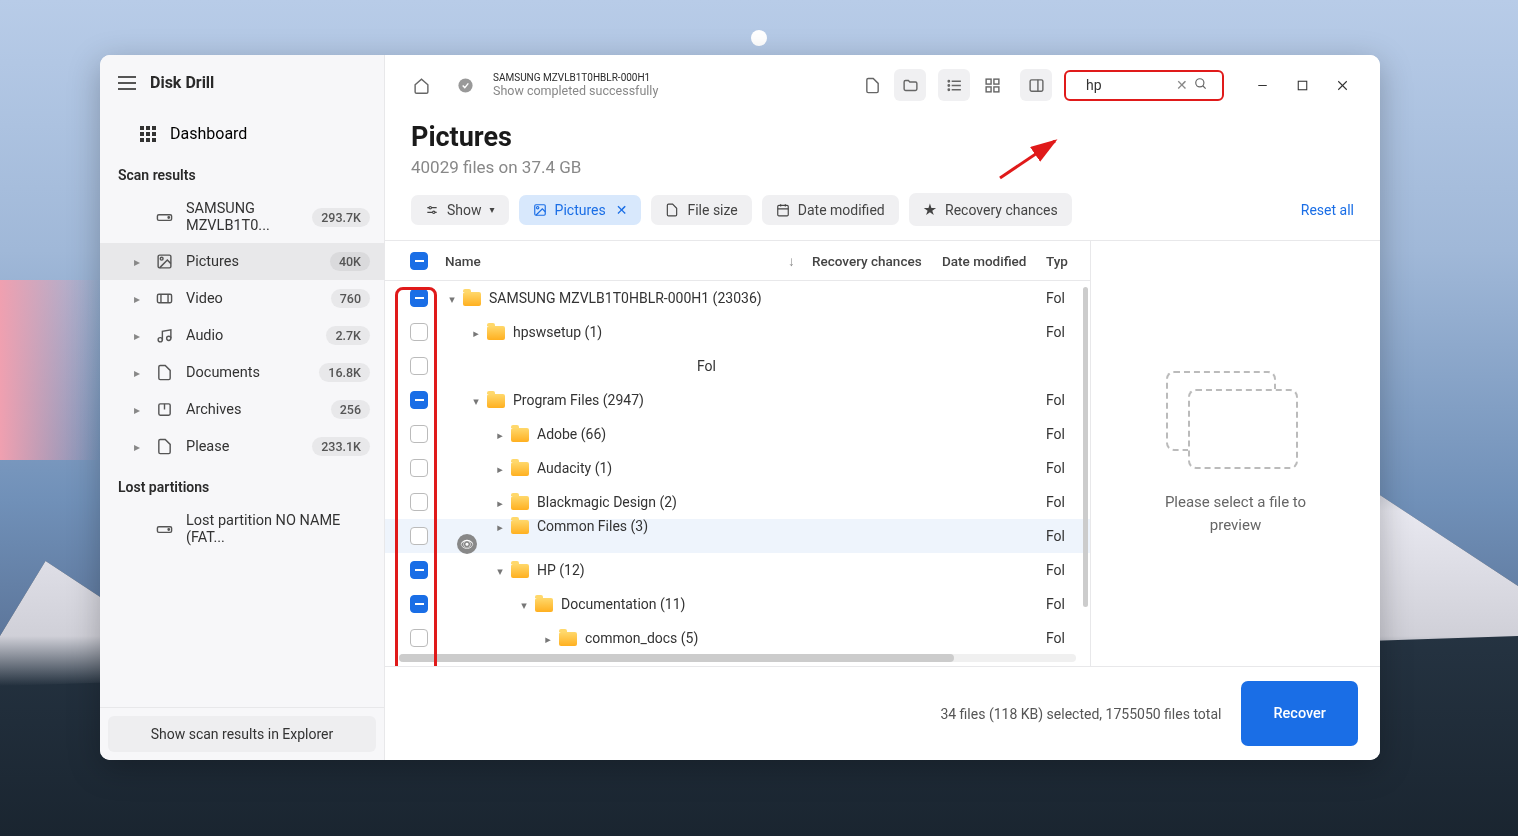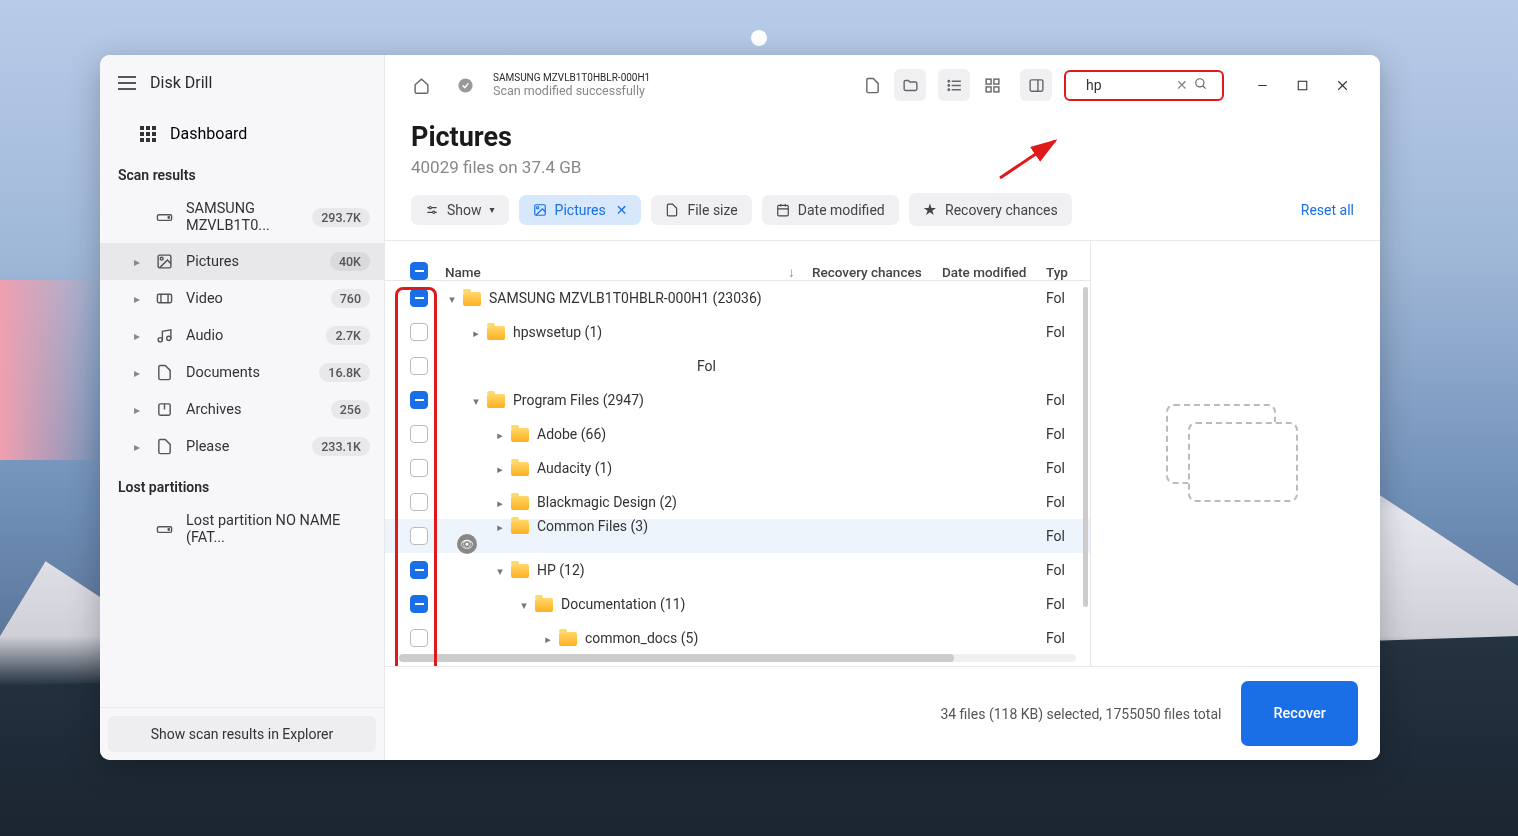--- a/index.html
+++ b/index.html
@@ -8,21 +8,21 @@
 .snow { position: absolute; bottom: 0; left: 0; right: 0; height: 500px; background: linear-gradient(180deg, transparent 0%, #e8e8f0 35%, #d0d0d8 60%, transparent 70%); clip-path: polygon(0 60%, 3% 45%, 8% 55%, 15% 35%, 22% 50%, 30% 30%, 40% 45%, 50% 25%, 60% 40%, 70% 20%, 80% 45%, 90% 30%, 100% 50%, 100% 60%, 0 70%); }
 .pink-glow { position: absolute; top: 280px; left: 0; width: 100px; height: 180px; background: linear-gradient(90deg, #f0a0b0 0%, transparent 100%); }
 .notch { position: absolute; top: 30px; left: 50%; transform: translateX(-50%); width: 16px; height: 16px; background: #fff; border-radius: 50%; }
 
 .app { position: absolute; top: 55px; left: 100px; width: 1280px; height: 705px; background: #fff; border-radius: 10px; box-shadow: 0 8px 32px rgba(0,0,0,0.25); display: flex; overflow: hidden; }
 
 .sidebar { width: 285px; background: #f7f7f9; border-right: 1px solid #e8e8ea; display: flex; flex-direction: column; }
 .sidebar-header { display: flex; align-items: center; gap: 14px; padding: 18px 18px; }
 .hamburger { display: flex; flex-direction: column; gap: 4px; cursor: pointer; }
 .hamburger span { width: 18px; height: 2px; background: #555; }
-.app-title { font-size: 16px; font-weight: 400; color: #2a2a2a; }
+.app-title { font-size: 16px; font-weight: 700; color: #2a2a2a; }
 .sidebar-nav { flex: 1; overflow-y: auto; padding: 4px 0; }
 .nav-dashboard { display: flex; align-items: center; gap: 14px; padding: 10px 18px 10px 40px; cursor: pointer; }
 .grid-icon { width: 16px; height: 16px; display: grid; grid-template-columns: 1fr 1fr 1fr; gap: 2px; }
 .grid-icon span { background: #333; }
 .section-label { font-size: 14px; font-weight: 600; color: #2a2a2a; padding: 14px 18px 8px; }
 .nav-item { display: flex; align-items: center; padding: 9px 14px 9px 34px; cursor: pointer; font-size: 14.5px; color: #333; }
 .nav-item.active { background: #e8e8ea; }
 .nav-item .chevron { width: 12px; color: #888; font-size: 12px; margin-right: 8px; visibility: hidden; }
 .nav-item.has-children .chevron { visibility: visible; }
 .nav-item .icon { width: 20px; margin-right: 12px; color: #555; display: flex; align-items: center; justify-content: center; }
@@ -52,21 +52,21 @@
 .page-subtitle { font-size: 17px; color: #888; }
 
 .filter-bar { display: flex; align-items: center; gap: 10px; padding: 0 26px 14px; }
 .filter-chip { display: flex; align-items: center; gap: 8px; padding: 7px 14px; background: #f0f0f2; border-radius: 7px; font-size: 14px; color: #444; cursor: pointer; border: none; }
 .filter-chip.active { background: #d8e8fc; color: #1a6ee6; }
 .filter-chip .close { color: #1a6ee6; margin-left: 2px; }
 .reset-link { margin-left: auto; color: #1a6ee6; font-size: 14px; cursor: pointer; }
 
 .content-split { flex: 1; display: flex; overflow: hidden; border-top: 1px solid #e8e8ea; }
 .table-wrap { flex: 1; display: flex; flex-direction: column; overflow: hidden; position: relative; }
-.table-header { display: flex; align-items: flex-end; padding: 0 14px; height: 40px; border-bottom: 1px solid #e8e8ea; font-size: 13.5px; color: #444; font-weight: 500; }
+.table-header { display: flex; align-items: center; padding: 0 14px; height: 40px; border-bottom: 1px solid #e8e8ea; font-size: 13.5px; color: #444; font-weight: 500; }
 .col-check { width: 40px; display: flex; justify-content: center; }
 .col-name { flex: 1; padding-left: 6px; }
 .col-sort { width: 24px; color: #888; }
 .col-recovery { width: 130px; }
 .col-date { width: 104px; }
 .col-type { width: 30px; }
 .table-body { flex: 1; overflow-y: auto; position: relative; }
 .row { display: flex; align-items: center; padding: 0 14px; height: 34px; font-size: 14px; color: #333; }
 .row.hover { background: #eef4fc; }
 .checkbox { width: 18px; height: 18px; border: 1.5px solid #bbb; border-radius: 4px; background: #fff; cursor: pointer; display: flex; align-items: center; justify-content: center; }
@@ -239,21 +239,21 @@
           </svg>
         </div>
       <div class="topbar-icon-btn">
           <svg viewBox="0 0 24 24" fill="#999">
             <circle cx="12" cy="12" r="10"></circle>
             <path d="M8 12l3 3 5-6" stroke="#fff" stroke-width="2" fill="none"></path>
           </svg>
         </div>
       <div class="topbar-title-block">
         <div class="topbar-title">SAMSUNG MZVLB1T0HBLR-000H1</div>
-        <div class="topbar-subtitle">Scan modified successfully</div>
+        <div class="topbar-subtitle">Show completed successfully</div>
       </div>
       <div class="icon-group">
         <div class="topbar-icon-btn">
             <svg viewBox="0 0 24 24" fill="none" stroke="currentColor" stroke-width="2">
               <path d="M13 2H6a2 2 0 00-2 2v16a2 2 0 002 2h12a2 2 0 002-2V9l-7-7z"></path>
             </svg>
           </div>
         <div class="topbar-icon-btn boxed">
             <svg viewBox="0 0 24 24" fill="none" stroke="currentColor" stroke-width="2">
               <path d="M3 7a2 2 0 012-2h4l2 2h8a2 2 0 012 2v8a2 2 0 01-2 2H5a2 2 0 01-2-2V7z"></path>
@@ -487,20 +487,24 @@
           </div>
         <div class="scrollbar-h"></div>
         <div class="checkbox-annotation" style="top:46px;left:10px;width:42px;height:410px"></div>
       </div>
 
       <div class="preview-panel">
         <div class="preview-placeholder">
           <div class="rect rect1"></div>
           <div class="rect rect2"></div>
         </div>
+        <div class="preview-text">
+          <div>Please select a file to</div>
+          <div>preview</div>
+        </div>
       </div>
     </div>
 
     <div class="statusbar">
       <span class="status-text">34 files (118 KB) selected, 1755050 files total</span>
       <button class="recover-btn">Recover</button>
     </div>
   </div>
 
   <svg class="arrow-annotation" style="top:78px;left:895px;width:70px;height:50px">

